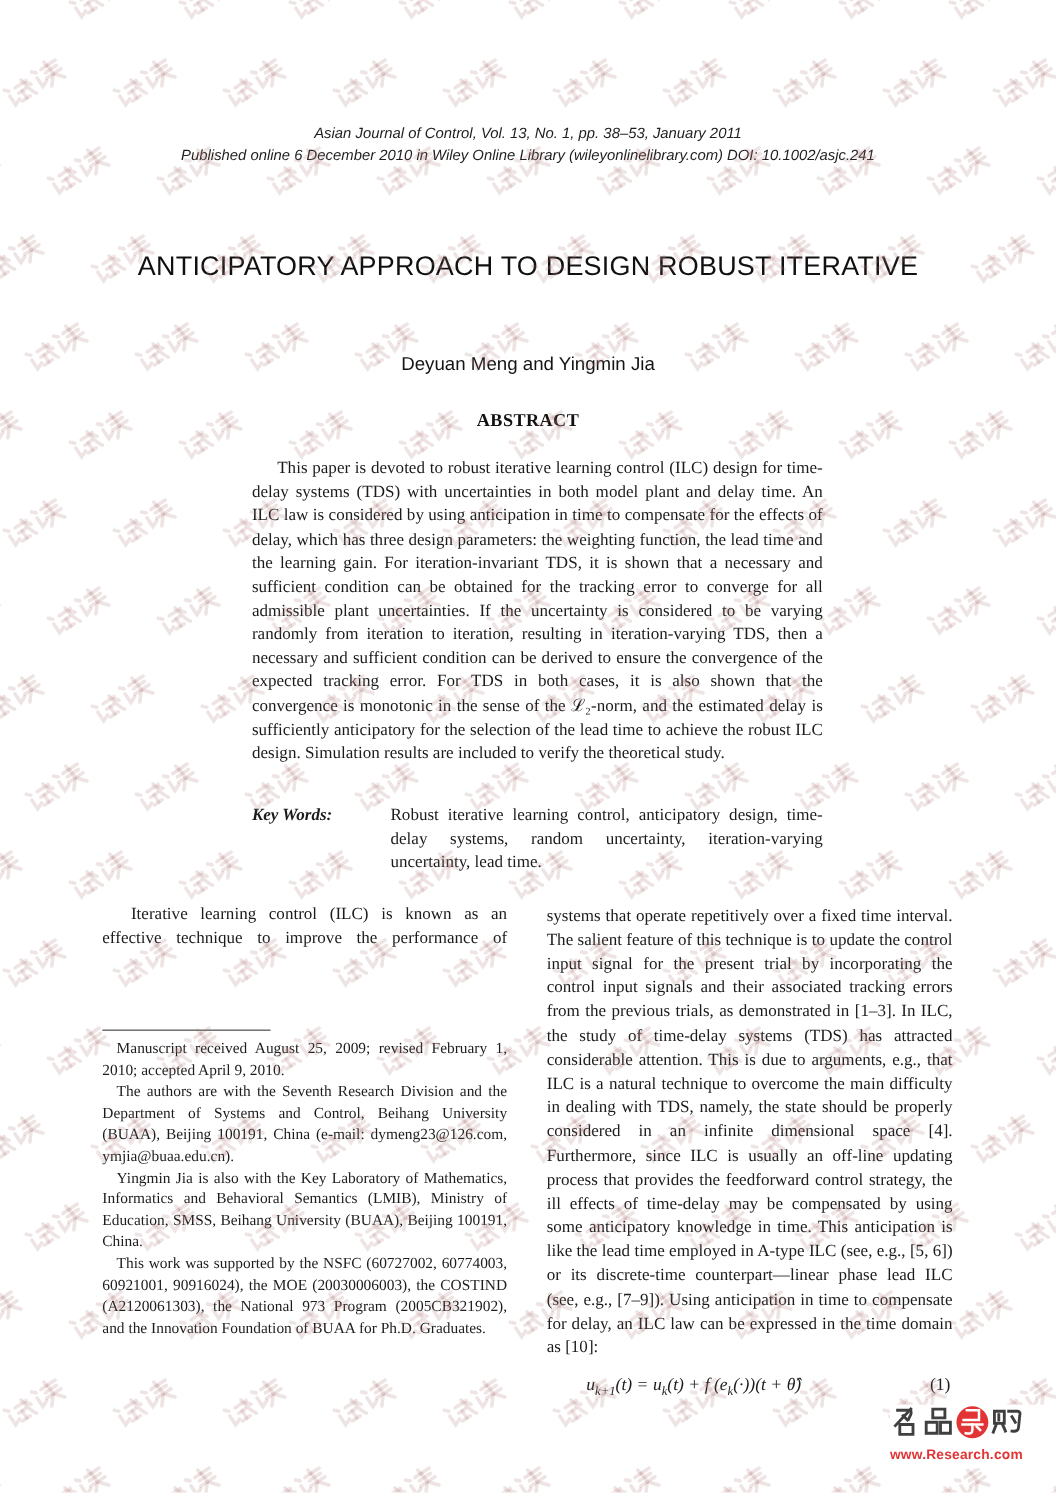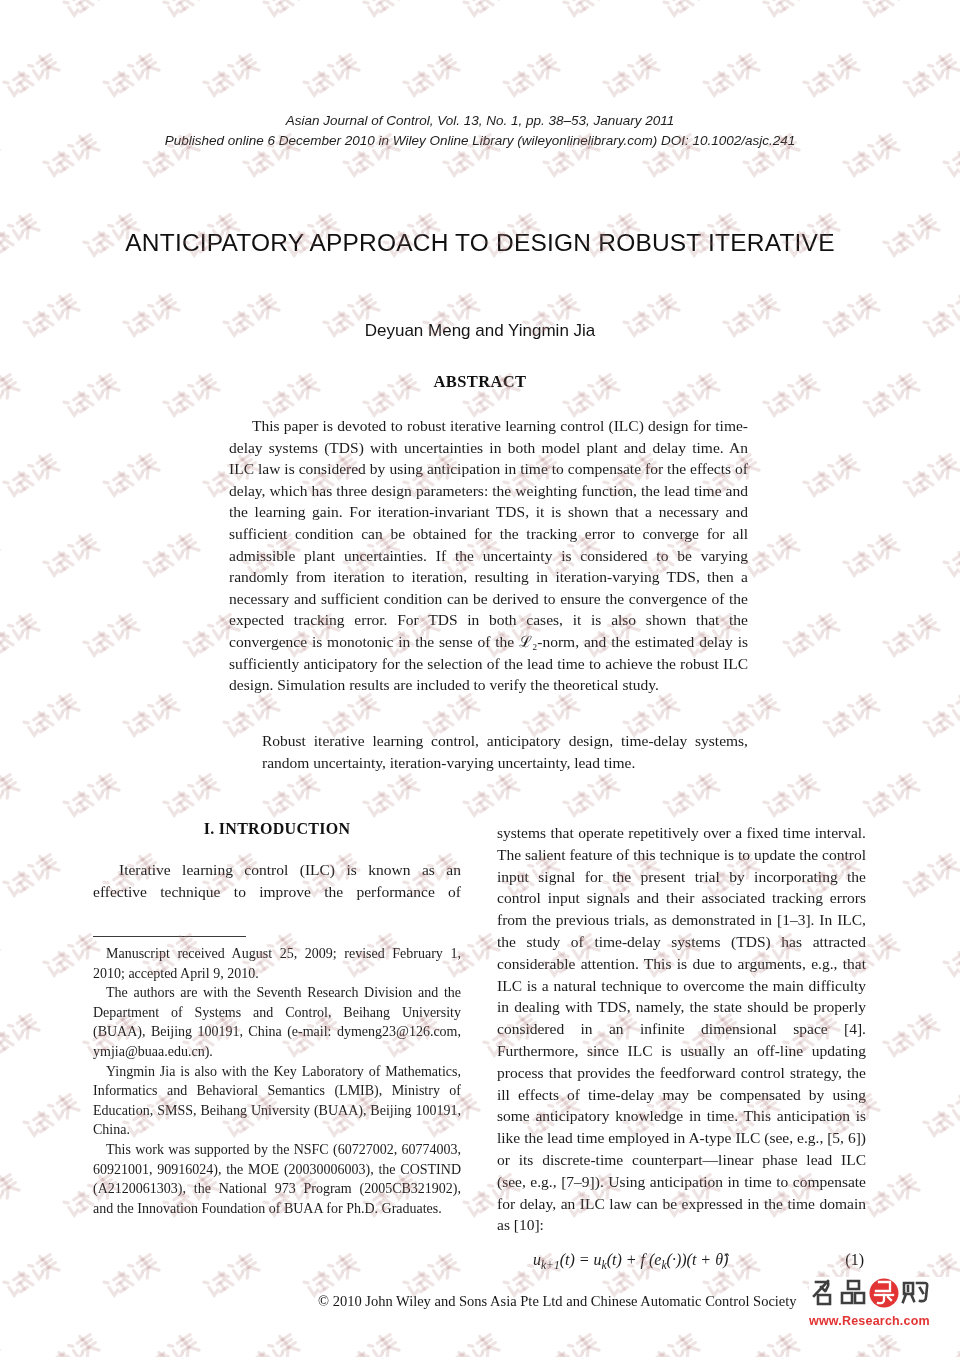--- a/index.html
+++ b/index.html
@@ -686,25 +686,25 @@
 
   <div class="paper-title">
     <div>ANTICIPATORY APPROACH TO DESIGN ROBUST ITERATIVE</div>
   </div>
   <div class="authors">Deyuan Meng and Yingmin Jia</div>
 
   <div class="abs-heading">ABSTRACT</div>
   <div class="abs-body">This paper is devoted to robust iterative learning control (ILC) design for time-delay systems (TDS) with uncertainties in both model plant and delay time. An ILC law is considered by using anticipation in time to compensate for the effects of delay, which has three design parameters: the weighting function, the lead time and the learning gain. For iteration-invariant TDS, it is shown that a necessary and sufficient condition can be obtained for the tracking error to converge for all admissible plant uncertainties. If the uncertainty is considered to be varying randomly from iteration to iteration, resulting in iteration-varying TDS, then a necessary and sufficient condition can be derived to ensure the convergence of the expected tracking error. For TDS in both cases, it is also shown that the convergence is monotonic in the sense of the ℒ₂-norm, and the estimated delay is sufficiently anticipatory for the selection of the lead time to achieve the robust ILC design. Simulation results are included to verify the theoretical study.</div>
 
   <div class="keywords">
+    <span class="kw-label">Key Words:</span>
     <span class="kw-text">Robust iterative learning control, anticipatory design, time-delay systems, random uncertainty, iteration-varying uncertainty, lead time.</span>
   </div>
 
   <div class="col-left">
-    <div class="sec-heading">I. INTRODUCTION</div>
     <div class="body-para intro-para">Iterative learning control (ILC) is known as an effective technique to improve the performance of</div>
   </div>
 
   <div class="footnote">
     <div class="fn-rule"></div>
     <p>Manuscript received August 25, 2009; revised February 1, 2010; accepted April 9, 2010.</p>
     <p>The authors are with the Seventh Research Division and the Department of Systems and Control, Beihang University (BUAA), Beijing 100191, China (e-mail: dymeng23@126.com, ymjia@buaa.edu.cn).</p>
     <p>Yingmin Jia is also with the Key Laboratory of Mathematics, Informatics and Behavioral Semantics (LMIB), Ministry of Education, SMSS, Beihang University (BUAA), Beijing 100191, China.</p>
     <p>This work was supported by the NSFC (60727002, 60774003, 60921001, 90916024), the MOE (20030006003), the COSTIND (A2120061303), the National 973 Program (2005CB321902), and the Innovation Foundation of BUAA for Ph.D. Graduates.</p>
   </div>
@@ -712,21 +712,20 @@
   <div class="col-right">
     <div class="body-para">systems that operate repetitively over a fixed time interval. The salient feature of this technique is to update the control input signal for the present trial by incorporating the control input signals and their associated tracking errors from the previous trials, as demonstrated in [1–3]. In ILC, the study of time-delay systems (TDS) has attracted considerable attention. This is due to arguments, e.g., that ILC is a natural technique to overcome the main difficulty in dealing with TDS, namely, the state should be properly considered in an infinite dimensional space [4]. Furthermore, since ILC is usually an off-line updating process that provides the feedforward control strategy, the ill effects of time-delay may be compensated by using some anticipatory knowledge in time. This anticipation is like the lead time employed in A-type ILC (see, e.g., [5, 6]) or its discrete-time counterpart—linear phase lead ILC (see, e.g., [7–9]). Using anticipation in time to compensate for delay, an ILC law can be expressed in the time domain as [10]:</div>
     <div class="equation">
       <span>
         <i>u</i><sub><i>k+1</i></sub><i>(t) = u</i><sub><i>k</i></sub><i>(t) + f (e</i><sub><i>k</i></sub><i>(·))(t + θ̂)</i>
       </span>
       <span class="eq-num">(1)</span>
     </div>
   </div>
 
-  <div class="footer-line">© 2010 John Wiley and Sons Asia Pte Ltd and Chinese Automatic Control Society</div>
 
   <div class="stamp">
     <svg width="122" height="33" viewBox="0 0 122 33">
       <g fill="none" stroke="#3f3f3f" stroke-width="2.6" stroke-linecap="square">
 
         <g transform="translate(0,2)">
           <path d="M19 2 L5 17"></path>
             <path d="M7 3 H18 Q20 3 19 7 L17 11"></path>
           <path d="M12 8 L16 12"></path>
             <path d="M9 16 H21 V25 H9 Z"></path>

